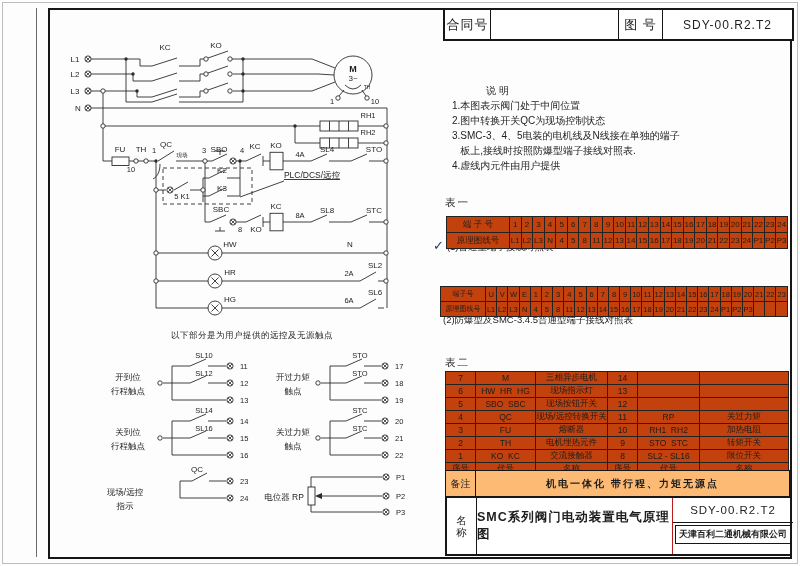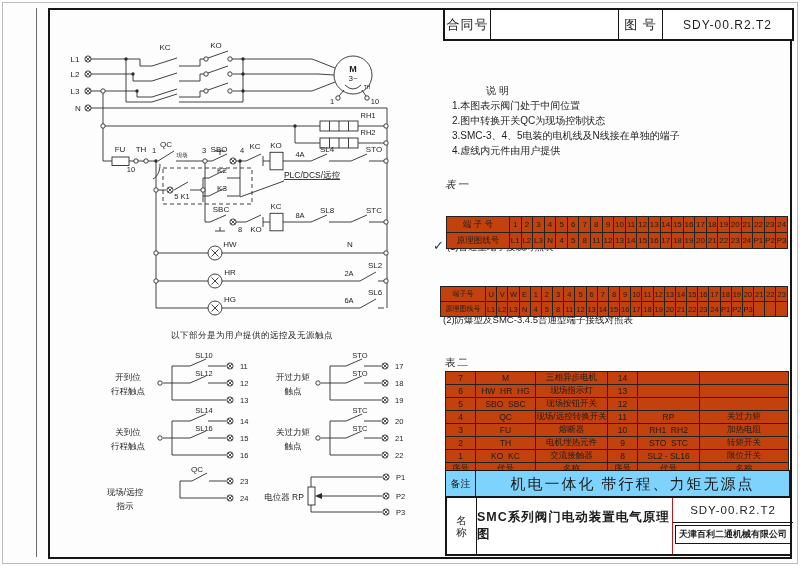--- a/index.html
+++ b/index.html
@@ -29,23 +29,23 @@
   .t1a{position:absolute;left:446px;top:216px;width:342px;}
   .t1a td{font-size:8px;height:15px;}
   .t1a td.rl{width:62px;font-size:8.5px;}
   .t1b{position:absolute;left:440px;top:286px;width:348px;}
   .t1b td{font-size:7.5px;height:14px;}
   .t1b td.rl{width:44px;font-size:7px;}
   .t2{position:absolute;left:445px;top:371px;width:343px;}
   .t2 td{font-size:8.5px;height:10.6px;}
   
   .remark{position:absolute;left:445px;top:470px;width:343px;height:26px;display:grid;
-          grid-template-columns:30px 313px;border:1.5px solid #161616;background:#7dd3fc;}
+          grid-template-columns:30px 313px;border:1.5px solid #161616;background:#fdba74;}
   .remark .rlab{border-right:1px solid #161616;display:flex;align-items:center;justify-content:center;font-size:10px;}
-  .remark .rtxt{display:flex;align-items:center;justify-content:center;font-size:15px;font-weight:400;letter-spacing:2px;}
+  .remark .rtxt{display:flex;align-items:center;justify-content:center;font-size:10px;font-weight:700;letter-spacing:2px;}
   .nameblk{position:absolute;left:445px;top:496px;width:343px;height:56px;display:grid;
            grid-template-columns:30px 196px 117px;border:2px solid #161616;background:#fff;}
   .nameblk .nlab{border-right:1px solid #161616;display:flex;flex-direction:column;align-items:center;justify-content:center;font-size:10.5px;line-height:12px;}
   .nameblk .nmid{border-right:1px solid #b91c1c;display:flex;align-items:center;justify-content:center;
                  font-size:12.5px;font-weight:700;letter-spacing:1px;}
   .nameblk .nright{display:grid;grid-template-rows:25px 31px;}
   .nameblk .nnum{border-bottom:1px solid #161616;display:flex;align-items:center;justify-content:center;font-size:11.5px;letter-spacing:1px;}
   .nameblk .ncomp{display:flex;align-items:flex-start;justify-content:center;padding:2px;}
   .nameblk .ncomp span{border:1.5px solid #161616;font-size:9px;font-weight:700;padding:2px 3px;white-space:nowrap;}
 </style>
@@ -283,25 +283,26 @@
     <div>图 号</div>
     <div class="num">SDY-00.R2.T2</div>
   </div>
 
   <div class="notes">
     <div class="ttl">说明</div>
     <div id="noteItems">
         <div class="it">1.本图表示阀门处于中间位置</div>
         <div class="it">2.图中转换开关QC为现场控制状态</div>
         <div class="it">3.SMC-3、4、5电装的电机线及N线接在单独的端子</div>
+        <div class="it">   板上,接线时按照防爆型端子接线对照表.</div>
         <div class="it">4.虚线内元件由用户提供</div>
       </div>
   </div>
 
-  <div class="lbl" style="left:445px;top:178px;font-style:italic;">表一</div>
+  <div class="lbl" style="left:445px;top:196px;">表一</div>
   <div class="sub" style="left:433px;top:201px;">
     <span class="chk">✓</span><span>(1)普通型端子接线对照表</span>
   </div>
   <table class="t1a">
       <tbody id="t1aBody">
         <tr>
           <td class="rl">端 子 号</td>
           <td>1</td>
           <td>2</td>
           <td>3</td>

